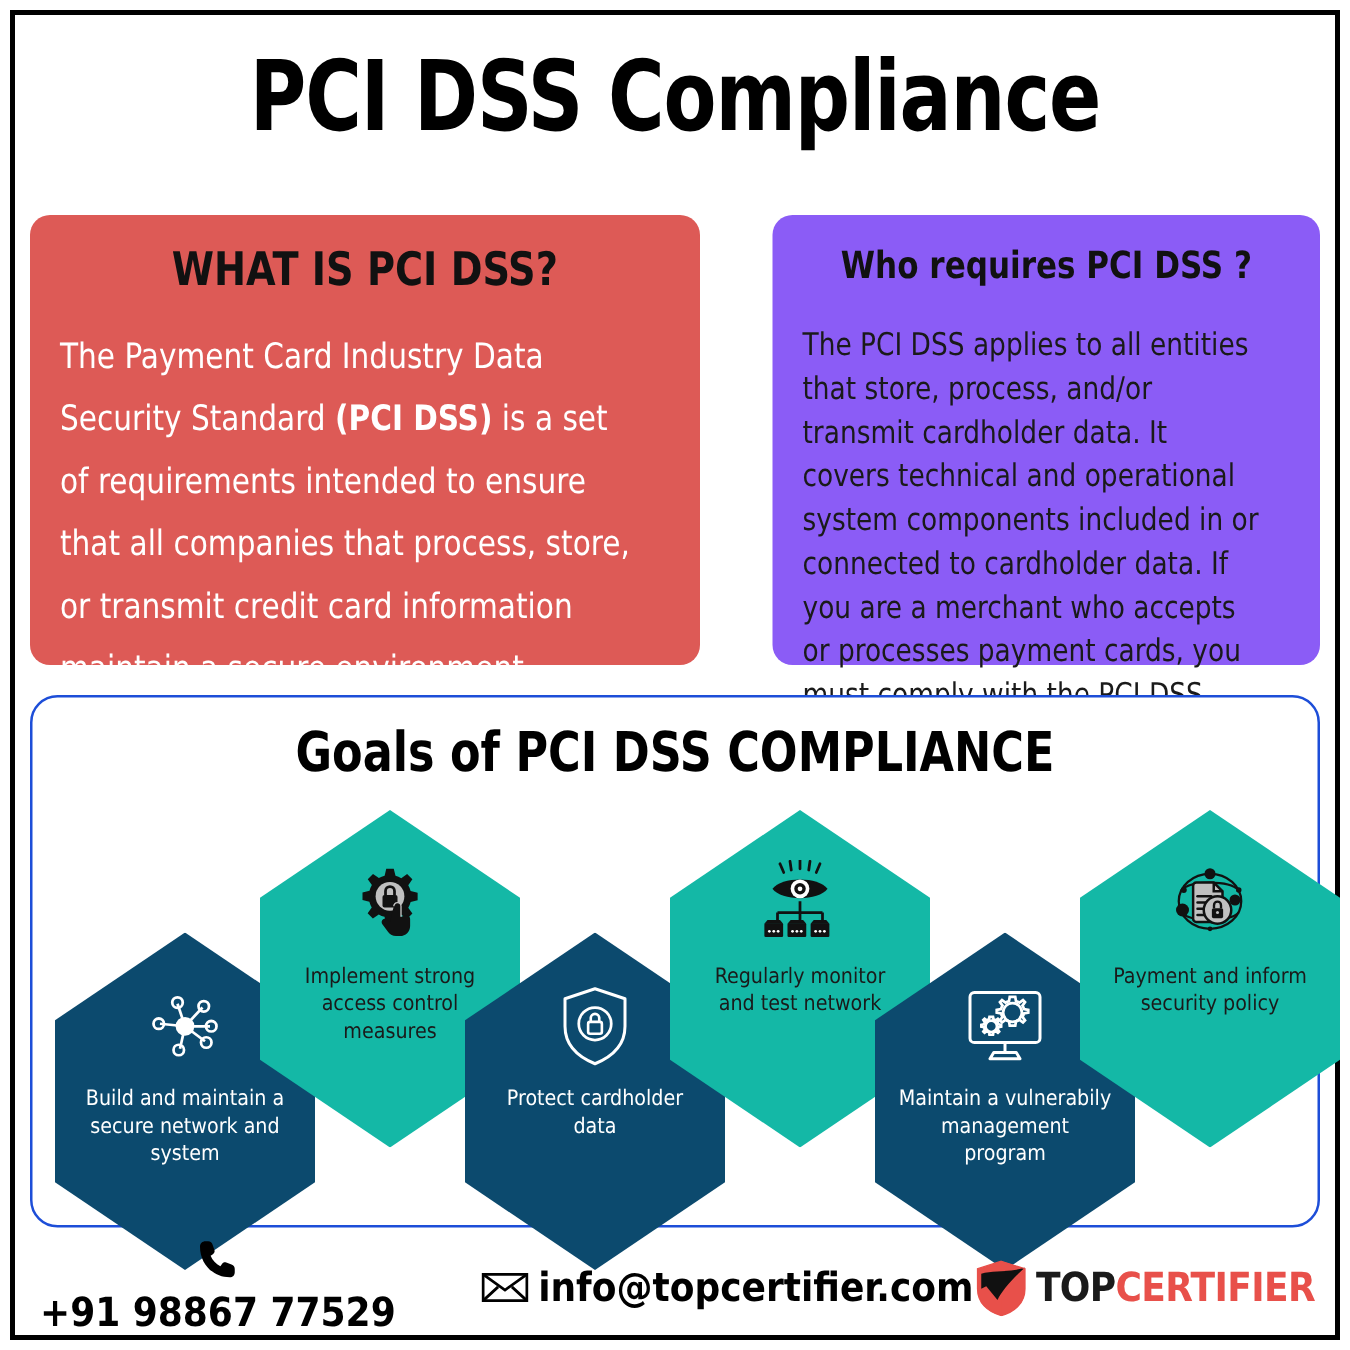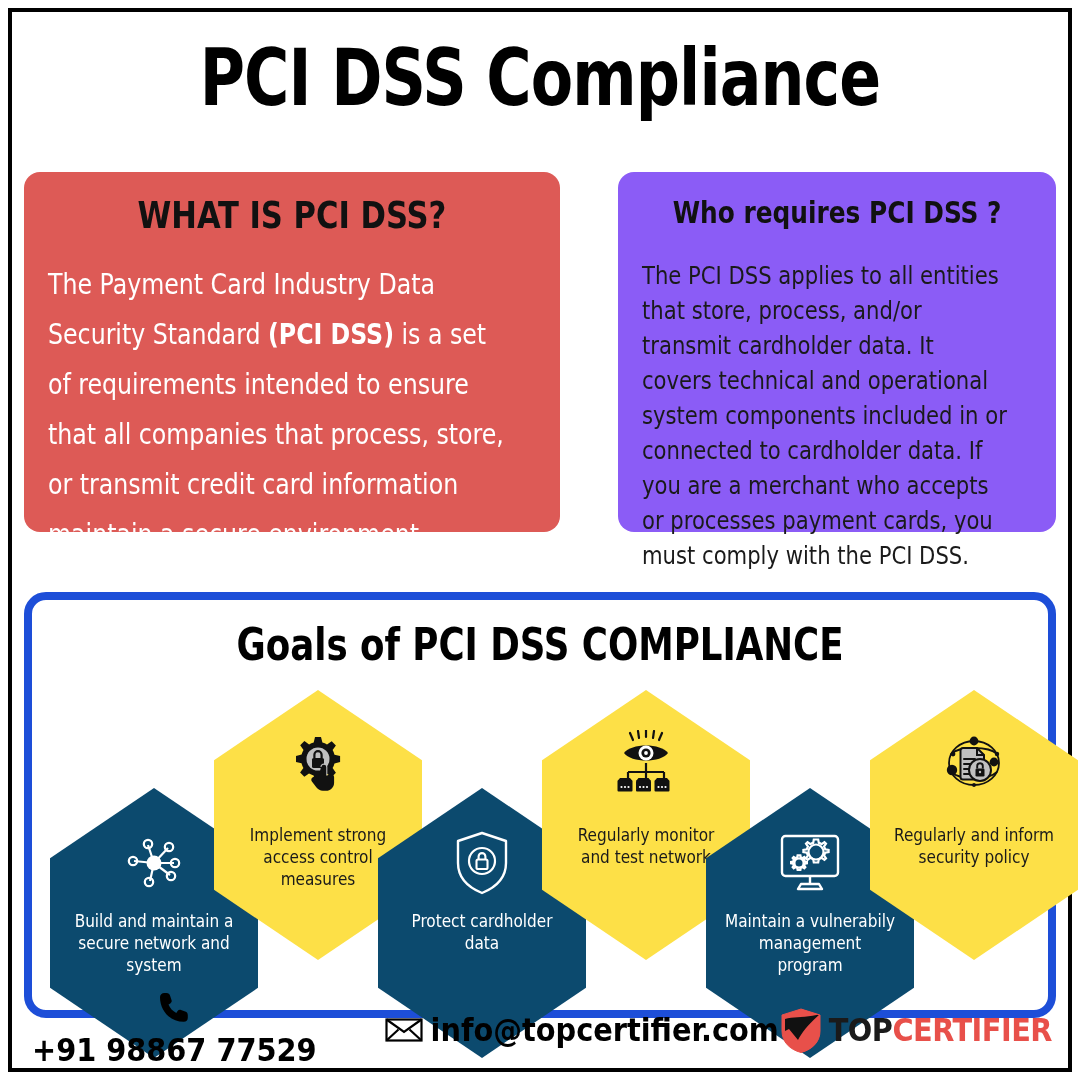--- a/index.html
+++ b/index.html
@@ -111,24 +111,23 @@
     line-height: 35px;
   }
 
   
   .goals-box {
     position: absolute;
     left: 24px;
     top: 556px;
     width: 1032px;
     height: 426px;
-    border: 8px solid #1d4ed8;
+    border: 2px solid #1d4ed8;
     border-radius: 22px;
     background: #ffffff;
-    margin-top: 36px;
   }
 
   .goals-heading {
     position: absolute;
     left: 0; top: 18px;
     width: 100%;
     text-align: center;
     font-family: "DejaVu Sans Condensed", "Liberation Sans Narrow", "Liberation Sans", sans-serif;
     font-weight: bold;
     font-size: 44px;
@@ -151,21 +150,21 @@
     width: 208px;
     height: 270px;
     clip-path: polygon(50% 0%, 100% 26%, 100% 74%, 50% 100%, 0% 74%, 0% 26%);
     display: flex;
     flex-direction: column;
     align-items: center;
     justify-content: flex-start;
   }
 
   .hex.red  { background: #0c4a6e; }
-  .hex.gray { background: #fde047; gap: 12px; }
+  .hex.gray { background: #14b8a6; }
 
   .hex .hex-icon {
     margin-top: 38px;
     height: 74px;
     display: flex;
     align-items: center;
     justify-content: center;
   }
 
   .hex .hex-label {
@@ -408,21 +407,21 @@
               <line x1="25" y1="32" x2="36" y2="32"></line>
               <line x1="25" y1="37" x2="33" y2="37"></line>
               <line x1="25" y1="42" x2="31" y2="42"></line>
             </g>
             <circle cx="41" cy="38" r="11" fill="#C0C0C0" stroke="#111111" stroke-width="2"></circle>
             <rect x="36.5" y="36.5" width="9" height="8" rx="1.3" fill="#111111"></rect>
             <path d="M38.2 36.5 v-2.4 a2.8 2.8 0 0 1 5.6 0 v2.4" fill="none" stroke="#111111" stroke-width="1.9"></path>
             <circle cx="41" cy="40" r="1.2" fill="#C0C0C0"></circle>
           </svg>
         </div>
-        <div class="hex-label">Regularly and inform security policy</div>
+        <div class="hex-label">Payment and inform security policy</div>
       </div>
 
     </div>
   </div>
 
   <div class="footer">
 
     <div class="contact-item contact-phone">
       <span class="contact-icon">
         <svg width="30" height="32" viewBox="0 0 30 32">

